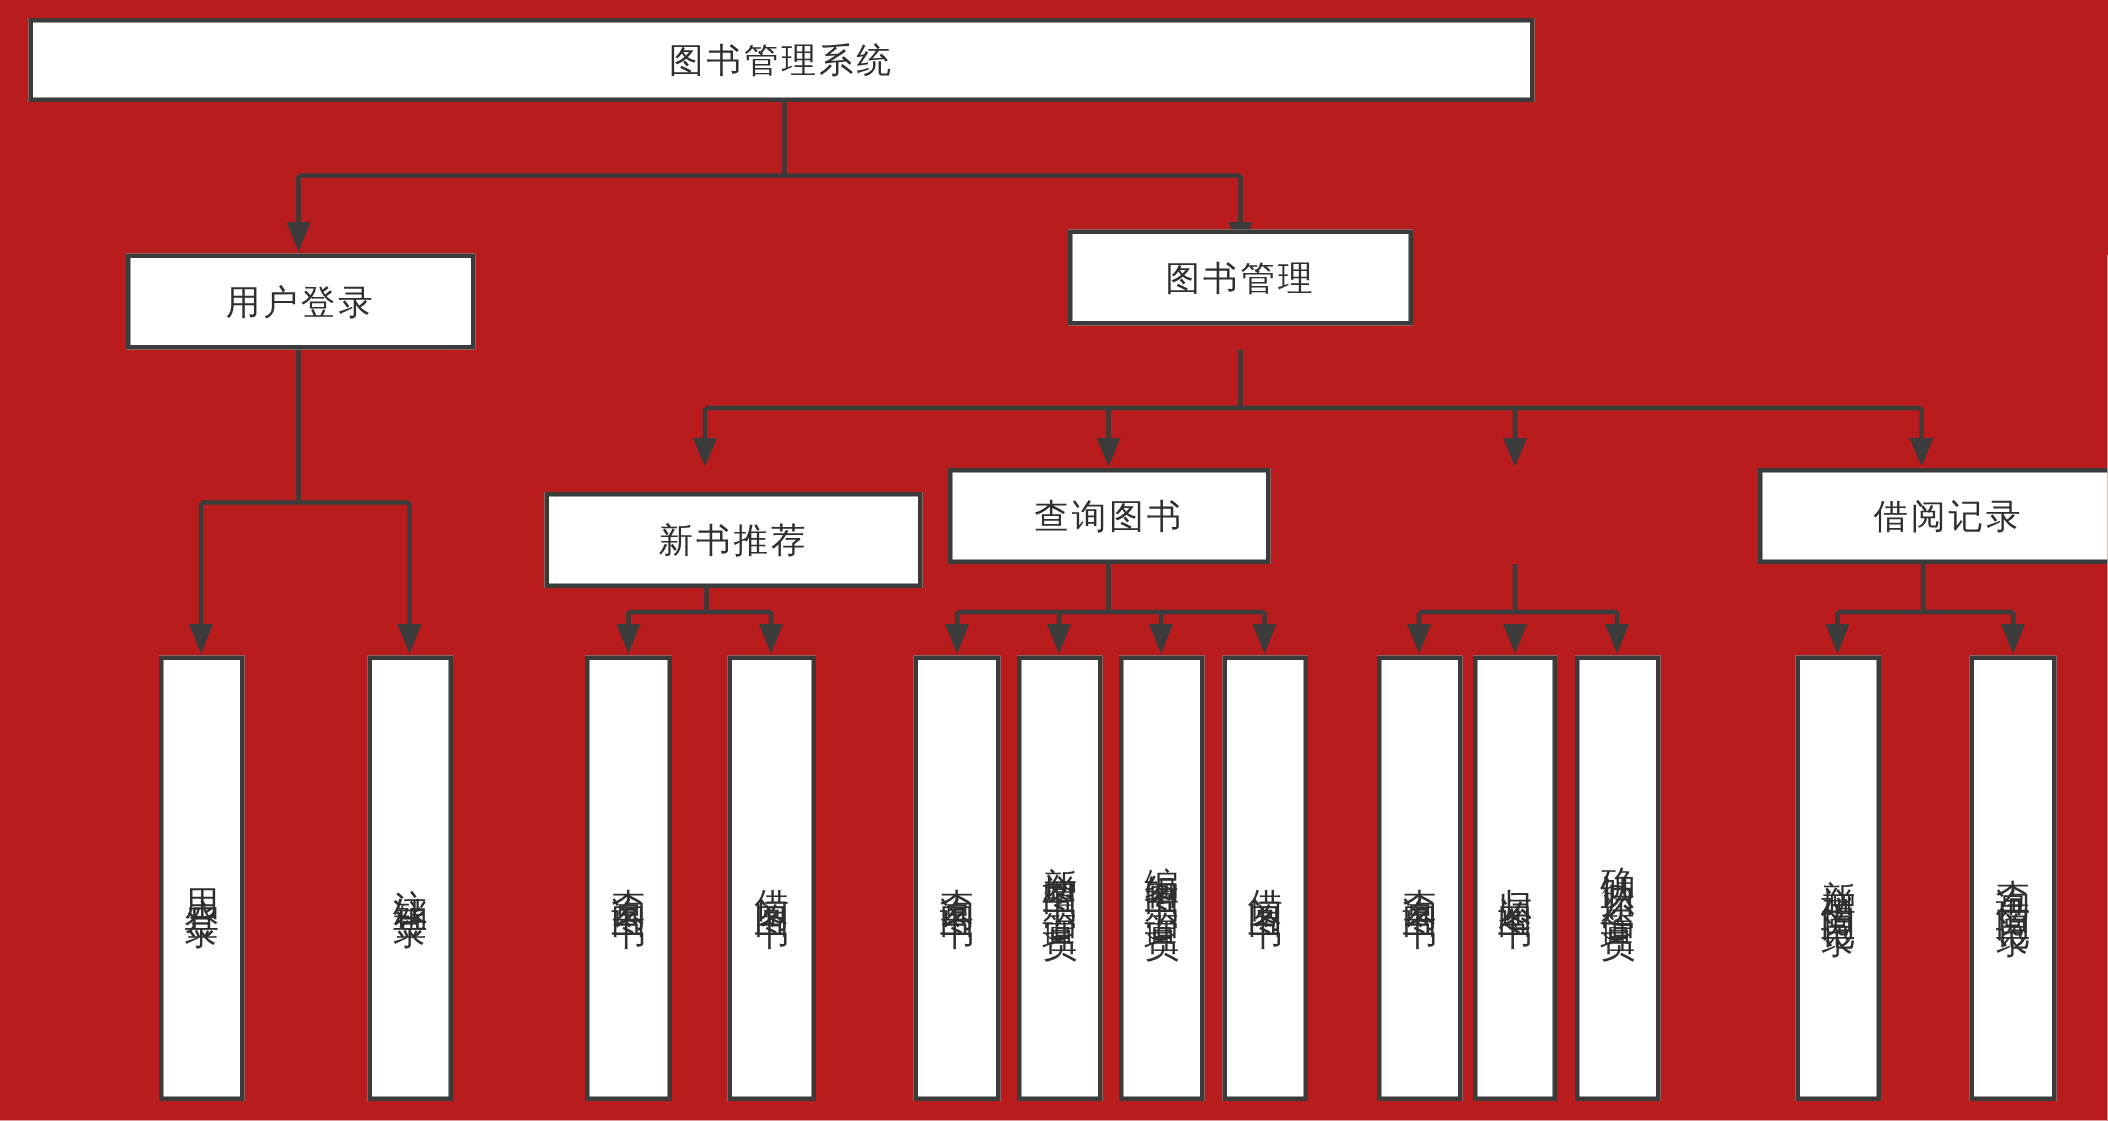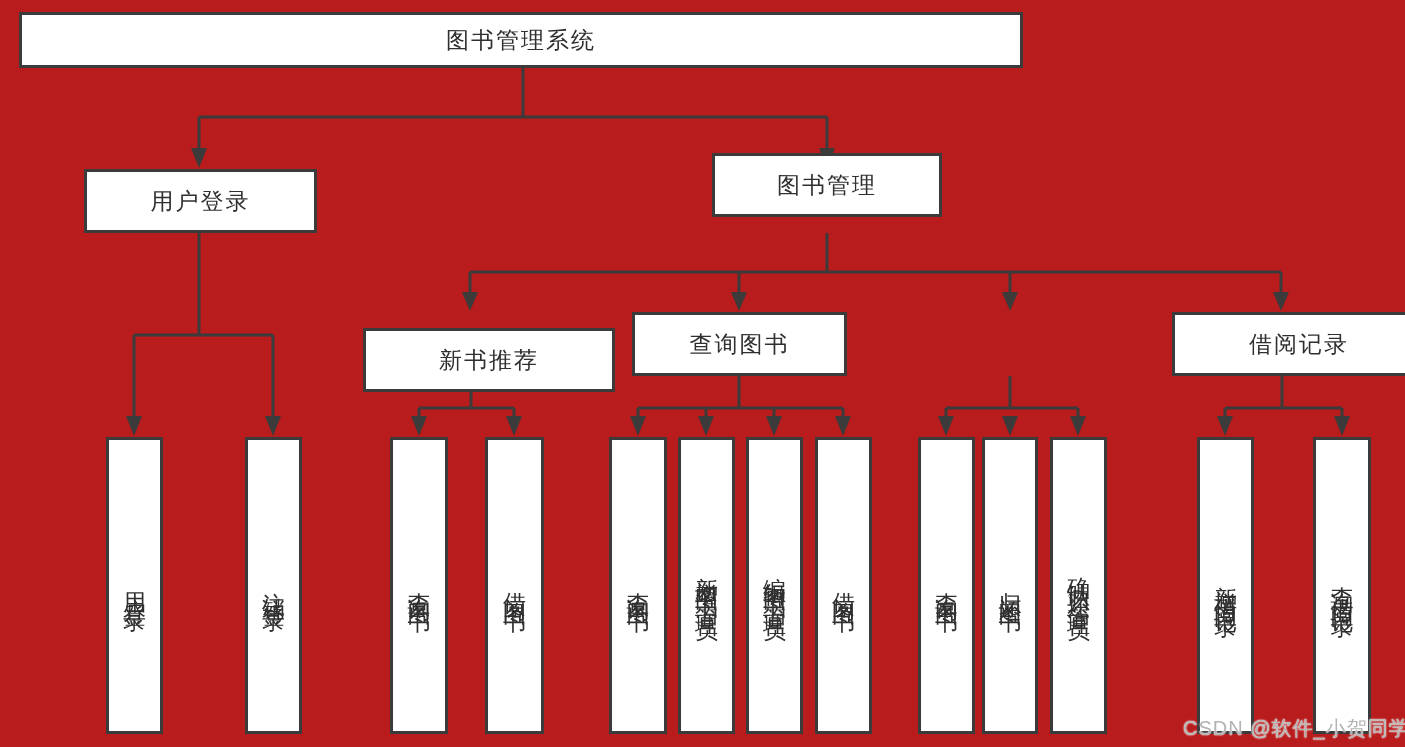--- a/index.html
+++ b/index.html
@@ -159,15 +159,14 @@
     <span>确认归还（管理员）</span>
   </div>
 
   <div class="box v" style="left:1197px;top:437px;width:57px;height:297px">
     <span>新增借阅记录</span>
   </div>
   <div class="box v" style="left:1313px;top:437px;width:58px;height:297px">
     <span>查询借阅记录</span>
   </div>
 
-  <div id="watermark">CSDN @软件_小贺同学</div>
 
 </div>
 
 </body></html>

